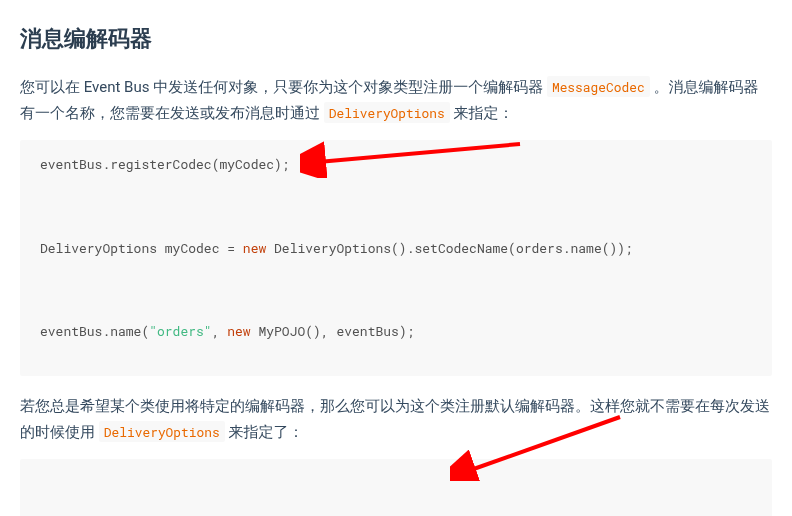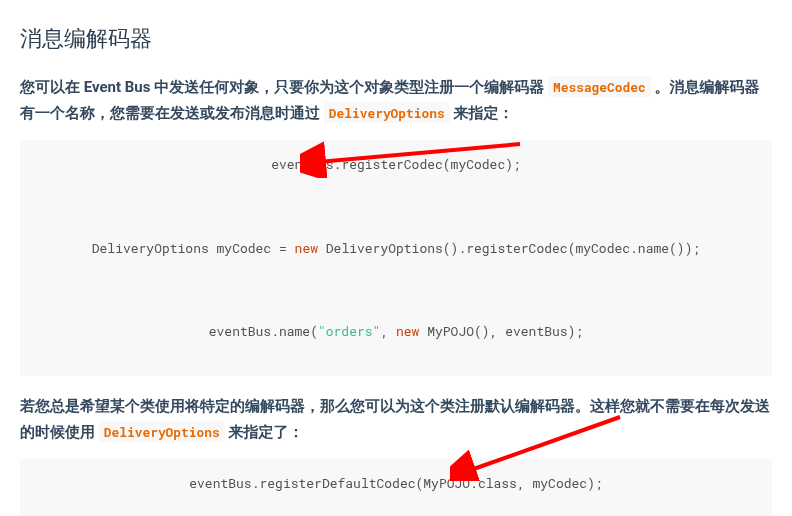--- a/index.html
+++ b/index.html
@@ -7,28 +7,27 @@
     padding: 20px;
     font-family: -apple-system, BlinkMacSystemFont, "Segoe UI", Roboto, "Helvetica Neue", Arial, "PingFang SC", "Microsoft YaHei", sans-serif;
     color: #34495e;
     font-size: 15px;
     line-height: 1.7;
     background: #fff;
     width: 752px;
   }
   h2 {
     font-size: 22px;
-    font-weight: 400;
+    font-weight: 700;
     color: #2c3e50;
     margin: 0 0 18px 0;
   }
   p {
     margin: 0 0 14px 0;
     color: #34495e;
-    font-weight: bold;
   }
   code.inline {
     font-family: "Roboto Mono", Consolas, Monaco, monospace;
     color: #e96900;
     background: #f8f8f8;
     padding: 2px 5px;
     border-radius: 2px;
     font-size: 0.86em;
     white-space: nowrap;
   }
@@ -36,21 +35,20 @@
     background: #f8f8f8;
     padding: 14px 20px;
     margin: 0 0 18px 0;
     overflow: auto;
     position: relative;
     font-family: "Roboto Mono", Consolas, Monaco, monospace;
     font-size: 13px;
     line-height: 1.6;
     color: #525252;
     border-radius: 2px;
-    text-align: center;
   }
   pre.codeblock .line { display: block; white-space: pre; min-height: 1.6em; }
   .tok-kw  { color: #c2410c; }   
   .tok-str { color: #42b983; }   
   .tok-pln { color: #525252; }
 
   
   .arrow-wrap { position: relative; }
   svg.arrow {
     position: absolute;
@@ -66,42 +64,42 @@
   <span>您可以在 Event Bus 中发送任何对象，只要你为这个对象类型注册一个编解码器 </span>
   <code class="inline">MessageCodec</code>
   <span> 。消息编解码器有一个名称，您需要在发送或发布消息时通过 </span>
   <code class="inline">DeliveryOptions</code>
   <span> 来指定：</span>
 </p>
 
 <div class="arrow-wrap">
 <pre class="codeblock"><span class="line"><span class="tok-pln">eventBus.registerCodec(myCodec);</span></span>
 <span class="line"></span>
-<span class="line"><span class="tok-pln">DeliveryOptions myCodec = </span><span class="tok-kw">new</span><span class="tok-pln"> DeliveryOptions().registerCodec(myCodec.name());</span></span>
+<span class="line"><span class="tok-pln">DeliveryOptions myCodec = </span><span class="tok-kw">new</span><span class="tok-pln"> DeliveryOptions().setCodecName(orders.name());</span></span>
 <span class="line"></span>
 <span class="line"><span class="tok-pln">eventBus.name(</span><span class="tok-str">"orders"</span><span class="tok-pln">, </span><span class="tok-kw">new</span><span class="tok-pln"> MyPOJO(), eventBus);</span></span>
 </pre>
 <svg class="arrow" style="left:280px; top:-2px;" width="230" height="40" viewBox="0 0 230 40">
   <defs>
     <marker id="ah1" markerWidth="12" markerHeight="10" refX="2" refY="5" orient="auto">
       <polygon points="0,0 12,5 0,10" fill="#ff0000"></polygon>
     </marker>
   </defs>
   <line x1="220" y1="6" x2="18" y2="24" stroke="#ff0000" stroke-width="4" marker-end="url(#ah1)"></line>
 </svg>
 </div>
 
 <p>
   <span>若您总是希望某个类使用将特定的编解码器，那么您可以为这个类注册默认编解码器。这样您就不需要在每次发送的时候使用 </span>
   <code class="inline">DeliveryOptions</code>
   <span> 来指定了：</span>
 </p>
 
 <div class="arrow-wrap">
-<pre class="codeblock"><span class="line"><span class="tok-pln">eventBus.registerDefaultCodec(MyPOJO.class, myCodec);</span></span>
+<pre class="codeblock">
 <span class="line"></span>
 
 </pre>
 <svg class="arrow" style="left:430px; top:-48px;" width="180" height="70" viewBox="0 0 180 70">
   <defs>
     <marker id="ah2" markerWidth="12" markerHeight="10" refX="2" refY="5" orient="auto">
       <polygon points="0,0 12,5 0,10" fill="#ff0000"></polygon>
     </marker>
   </defs>
   <line x1="170" y1="6" x2="18" y2="60" stroke="#ff0000" stroke-width="4" marker-end="url(#ah2)"></line>

